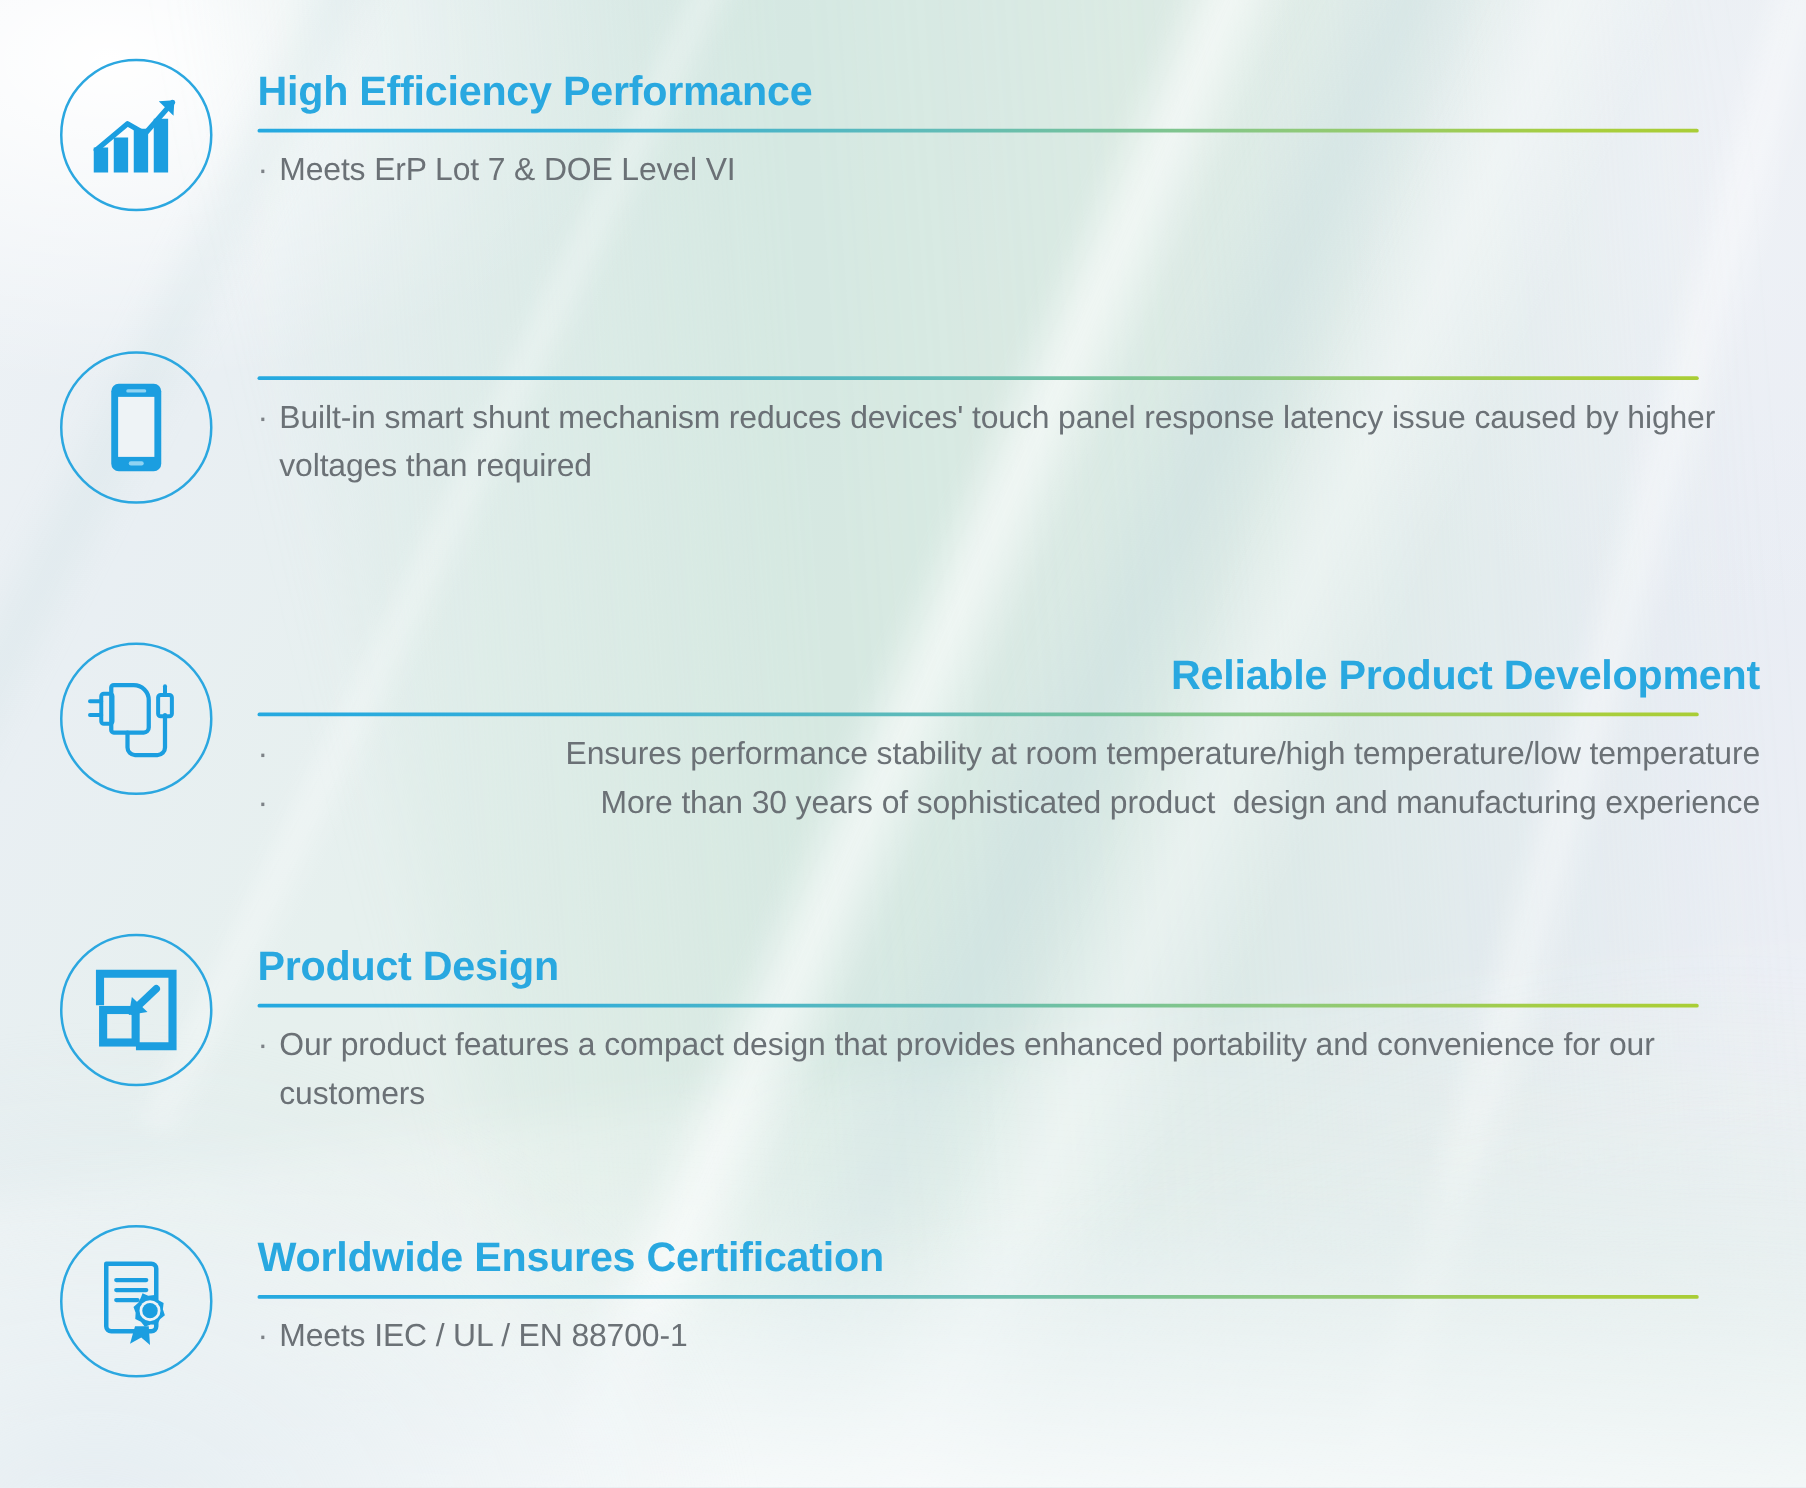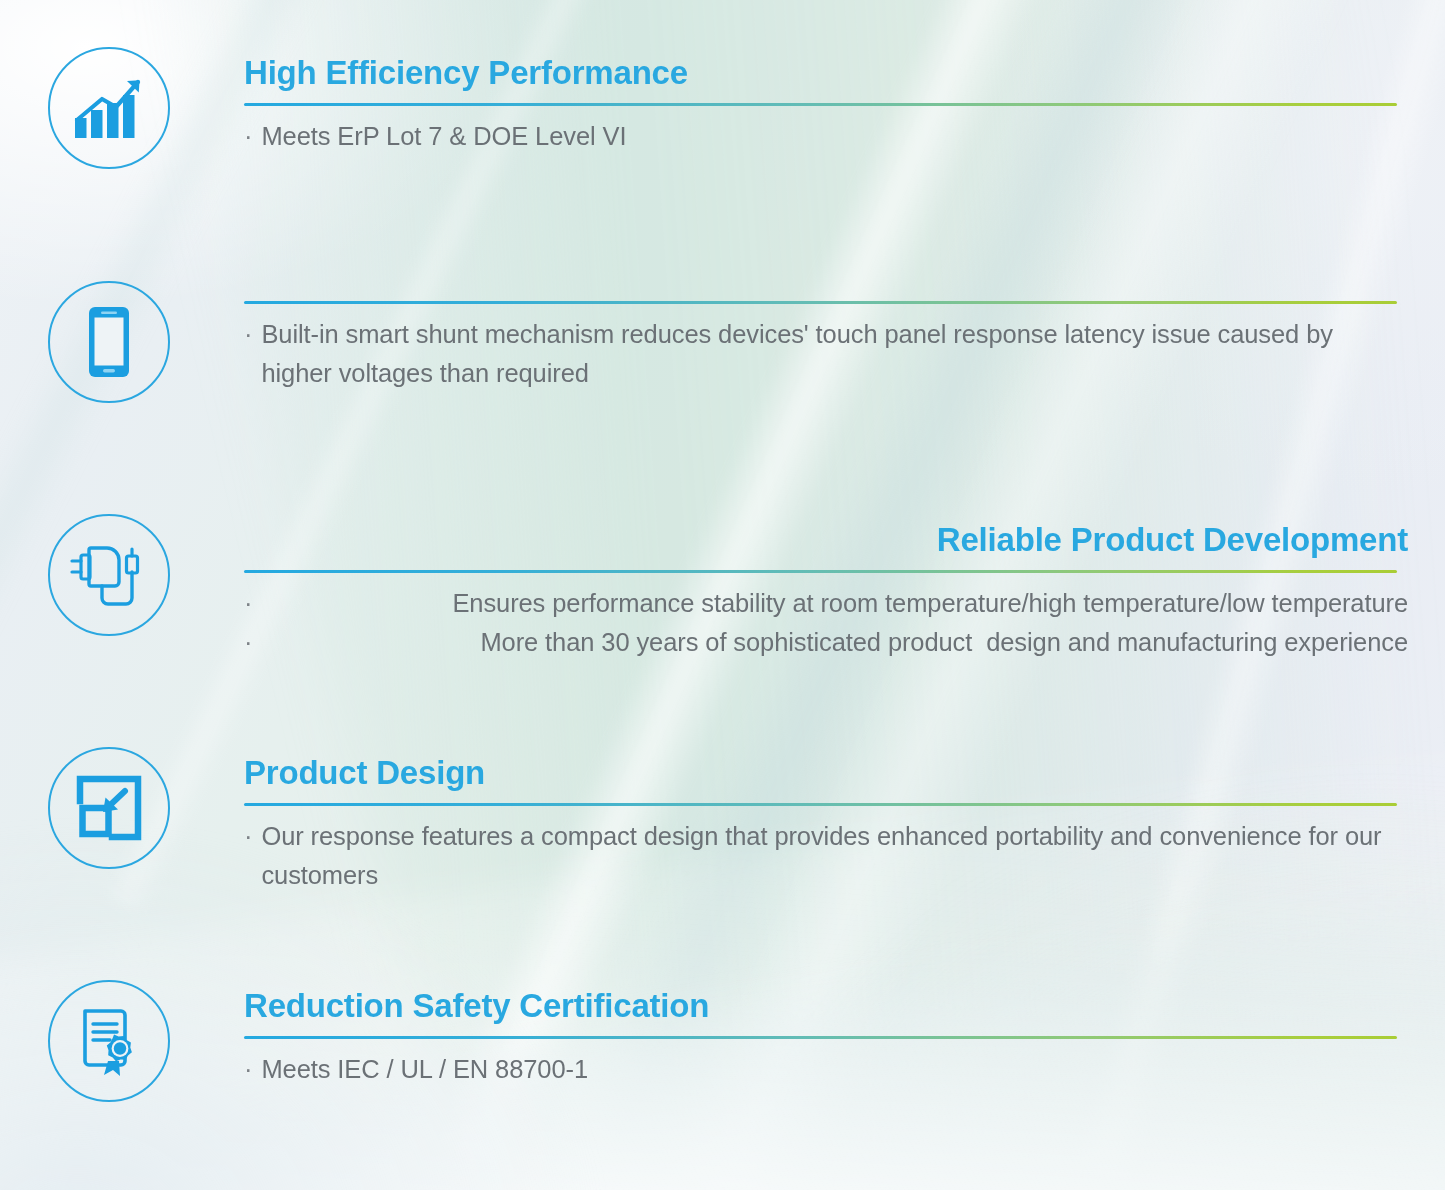--- a/index.html
+++ b/index.html
@@ -114,21 +114,21 @@
     border-radius: 50%;
     display: flex;
     align-items: center;
     justify-content: center;
     box-sizing: border-box;
   }
   .icon-badge svg { display: block; }
 
   .feature-body {
     flex: 1 1 auto;
-    margin-left: 74px;
+    margin-left: 36px;
     padding-top: 8px;
     min-width: 0;
   }
   .feature-title {
     color: #29a8e0;
     font-size: 33px;
     font-weight: bold;
     letter-spacing: -0.2px;
     line-height: 1.1;
     white-space: nowrap;
@@ -273,42 +273,42 @@
           <path d="M49 16 L30 34" stroke="#1b9ee0" stroke-width="6" stroke-linecap="round"></path>
           <path d="M27 37 L29.5 22.5 L42 34.5 Z" fill="#1b9ee0"></path>
         </svg>
       </div>
       <div class="feature-body">
         <div class="feature-title">Product Design</div>
         <div class="divider"></div>
         <div class="bullets">
           <div class="bullet">
             <span class="dot">·</span>
-            <span class="txt">Our response features a compact design that provides enhanced portability and convenience for our customers</span>
+            <span class="txt">Our product features a compact design that provides enhanced portability and convenience for our customers</span>
           </div>
         </div>
       </div>
     </div>
 
     <div class="feature-row" id="row-4">
       <div class="icon-badge">
         <svg width="68" height="72" viewBox="0 0 68 72" fill="none" aria-hidden="true">
 
           <path d="M10 6 H46 a4 4 0 0 1 4 4 V56 a4 4 0 0 1 -4 4 H14 a4 4 0 0 1 -4 -4 V6 Z" stroke="#1b9ee0" stroke-width="3.6" stroke-linejoin="round"></path>
           <path d="M18 19 H42 M18 27 H42 M18 35 H35" stroke="#1b9ee0" stroke-width="3.4" stroke-linecap="round"></path>
 
           <path d="M33 56 L29 70 L38 65 L45 71 L44 56 Z" fill="#1b9ee0"></path>
 
           <path d="M39 29.5 l4.6 2.0 l5.0 -0.6 l2.9 4.1 l4.4 2.4 l-0.6 5.0 l1.6 4.8 l-3.9 3.2 l-2.4 4.4 l-5.0 -0.3 l-4.7 1.8 l-3.2 -3.9 l-4.5 -2.2 l0.3 -5.0 l-1.7 -4.7 l3.8 -3.3 l2.2 -4.5 Z" fill="#1b9ee0"></path>
           <circle cx="45" cy="43.5" r="8.4" fill="#eef3f6"></circle>
           <circle cx="45" cy="43.5" r="6.2" fill="#1b9ee0"></circle>
         </svg>
       </div>
       <div class="feature-body">
-        <div class="feature-title">Reduction Safety Certification</div>
+        <div class="feature-title">Worldwide Ensures Certification</div>
         <div class="divider"></div>
         <div class="bullets">
           <div class="bullet">
             <span class="dot">·</span>
             <span class="txt">Meets IEC / UL / EN 88700-1</span>
           </div>
         </div>
       </div>
     </div>
 

